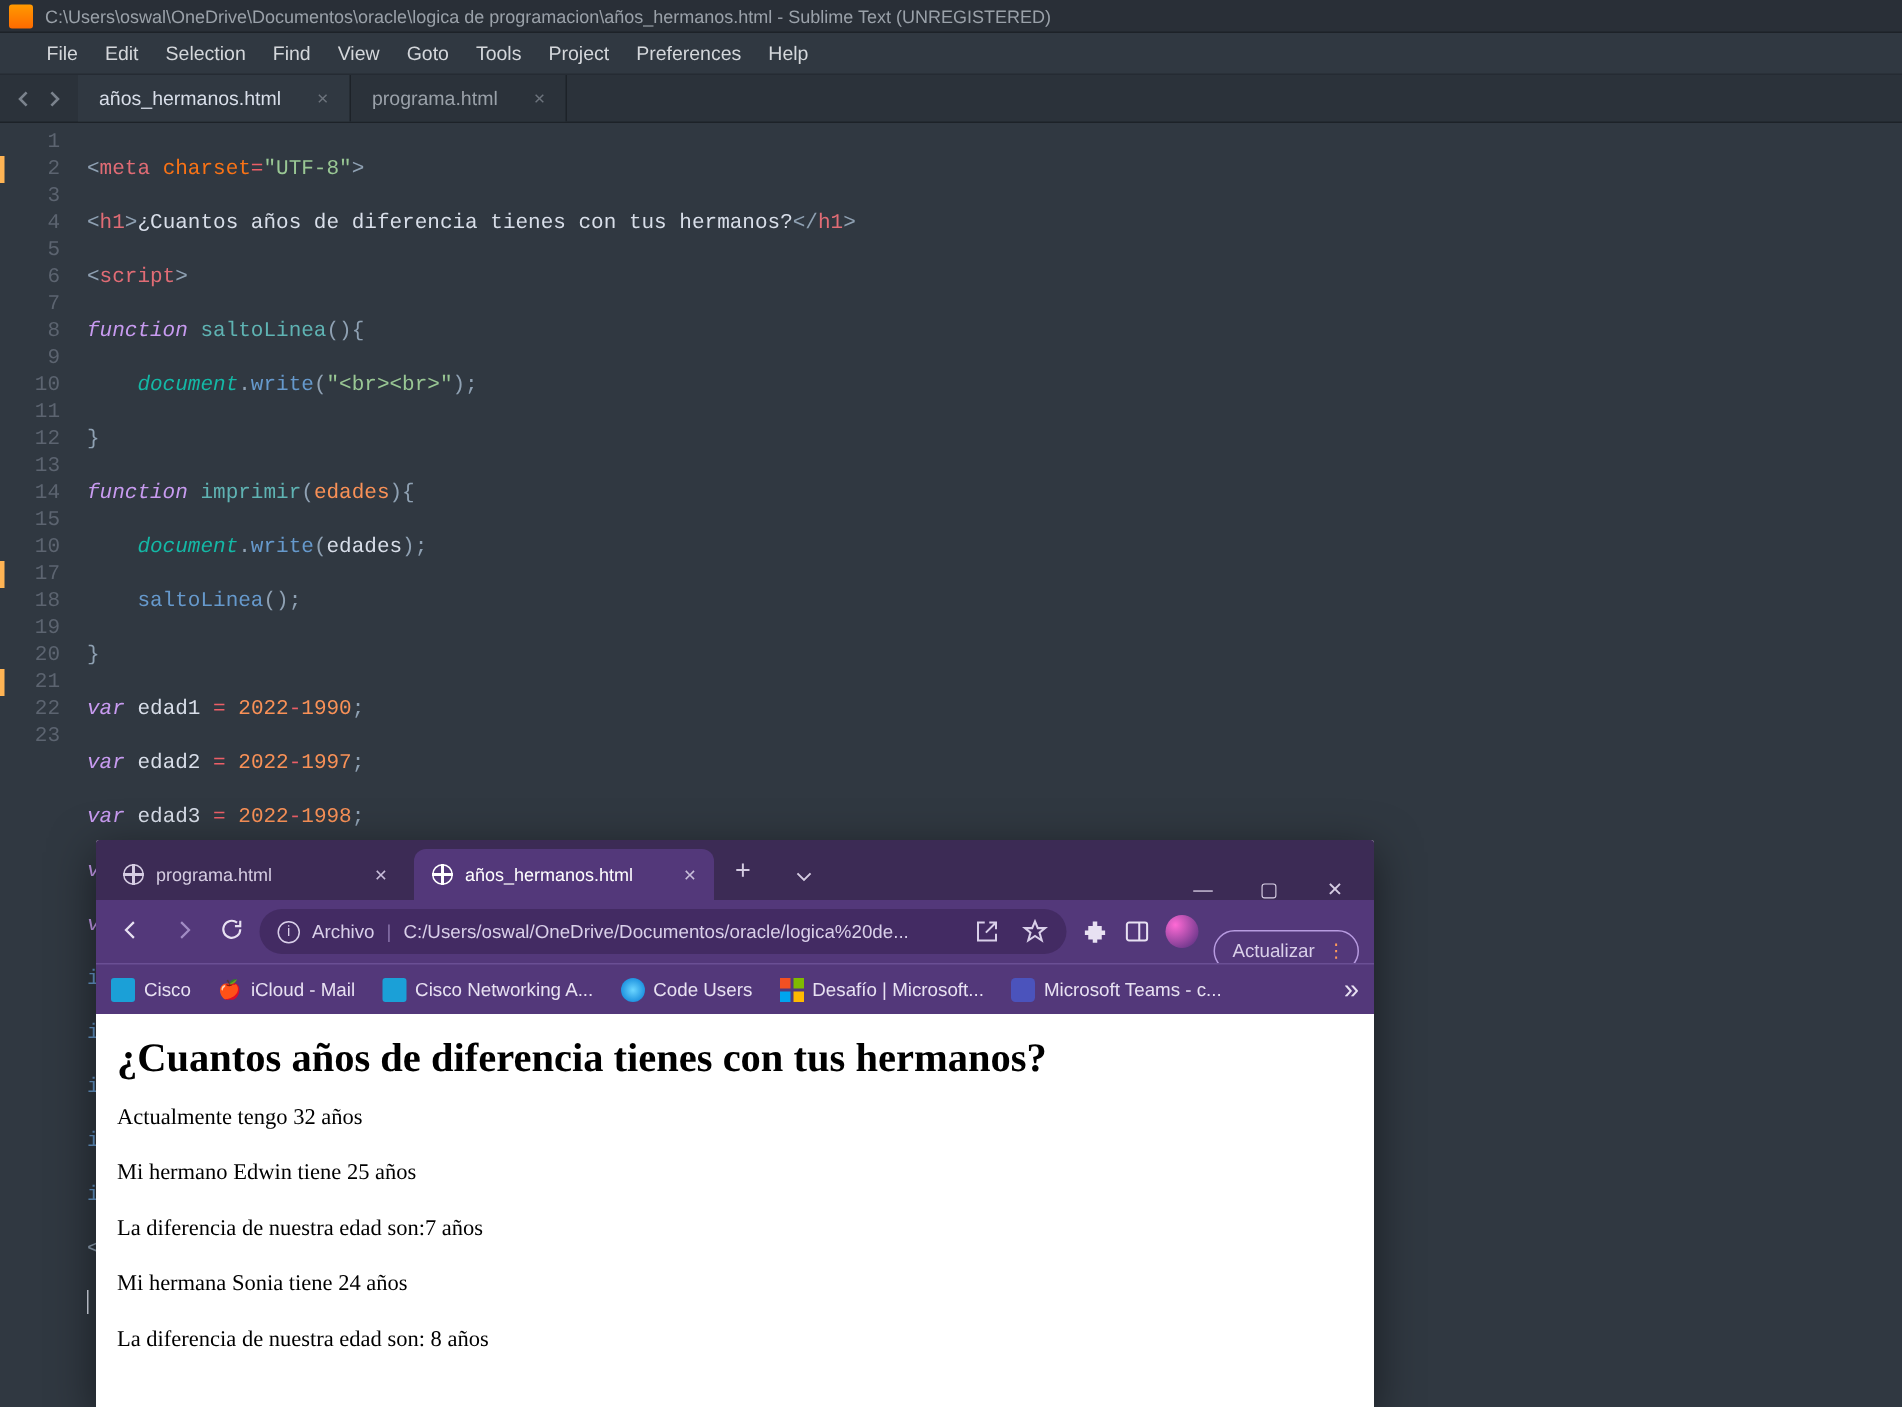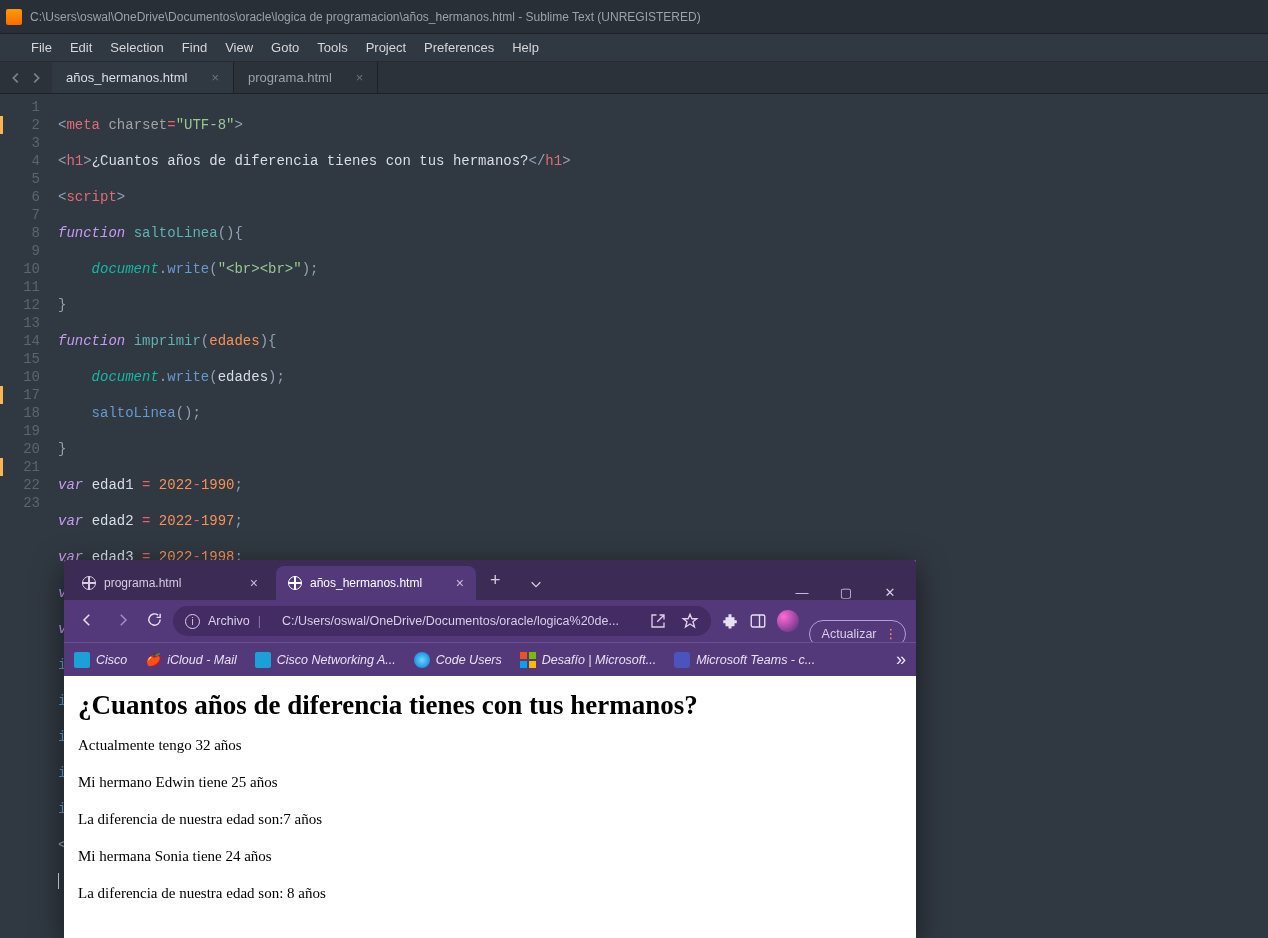--- a/index.html
+++ b/index.html
@@ -8,21 +8,21 @@
     height: 938px;
     background: #303841;
     font-family: "Segoe UI", Arial, sans-serif;
     font-size: 13px;
     color: #d8dee9;
     overflow: hidden;
     position: relative;
   }
   
   .titlebar {
-    height: 34px;
+    height: 22px;
     background: #292f37;
     display: flex;
     align-items: center;
     padding-left: 6px;
     color: #9aa1a9;
     font-size: 12px;
     border-bottom: 1px solid #1d2228;
   }
   .title-icon {
     width: 16px; height: 16px;
@@ -101,21 +101,21 @@
     background:#ffb454;
   }
   .code {
     padding: 4px 0 0 8px;
     white-space: pre;
     color:#d8dee9;
     position:relative;
   }
   .code .row { height:18px; }
   .c-tag    { color:#e06c75; }
-  .c-attr   { color:#a3a3a3; }
+  .c-attr   { color:#f97316; }
   .c-str    { color:#99c794; }
   .c-pun    { color:#8fa1b3; }
   .c-kw2    { color:#c89bf0; font-style:italic;}
   .c-fn     { color:#5fb3b3; }
   .c-fn2    { color:#6699cc; }
   .c-var    { color:#d8dee9; }
   .c-obj    { color:#14b8a6; font-style:italic;}
   .c-num    { color:#f99157; }
   .c-op     { color:#ec5f67; }
   .c-comm   { color:#65737e; }
@@ -174,21 +174,21 @@
     height:30px;
     border-radius:15px;
     display:flex; align-items:center;
     padding:0 12px;
     color:#d9cfe9;
     font-size:12.5px;
     gap:8px;
   }
   .b-url .info{ width:15px;height:15px;border:1.5px solid #d9cfe9;border-radius:50%;display:flex;align-items:center;justify-content:center;font-size:10px;flex-shrink:0;}
   .b-url .pipe{ color:#8a74ab; }
-  .b-url .text{ white-space:nowrap; overflow:hidden; text-overflow:ellipsis; flex:1;margin-left:13px;}
+  .b-url .text{ white-space:nowrap; overflow:hidden; text-overflow:ellipsis; flex:1;}
   .b-url .share, .b-url .star { margin-left:6px; flex-shrink:0;}
   .b-ticon { width:18px;height:18px;flex-shrink:0; color:#e8e1f2;}
   .b-avatar { width:22px;height:22px;border-radius:50%;background:radial-gradient(circle at 30% 30%,#ff6ad5,#4a2b7a);}
   .b-update {
     border:1px solid #b79be0;
     border-radius:15px;
     height:28px;
     display:flex; align-items:center;
     padding:0 6px 0 12px;
     color:#d9cfe9;
@@ -199,21 +199,21 @@
   .b-bookmarks {
     background:#53387a;
     height:34px;
     display:flex; align-items:center;
     padding:0 10px;
     gap:18px;
     color:#e8e1f2;
     font-size:12.5px;
     border-top:1px solid #6a4f94;
   }
-  .bm { display:flex;align-items:center;gap:6px; white-space:nowrap;font-style:italic;}
+  .bm { display:flex;align-items:center;gap:6px; white-space:nowrap;}
   .bm .ico { width:16px;height:16px;flex-shrink:0;}
   .bm-chev{ margin-left:auto; font-size:18px;}
   .b-page {
     flex:1;
     background:#fff;
     padding:14px 14px;
     color:#000;
     font-family:"Times New Roman",serif;
     overflow:hidden;
   }

